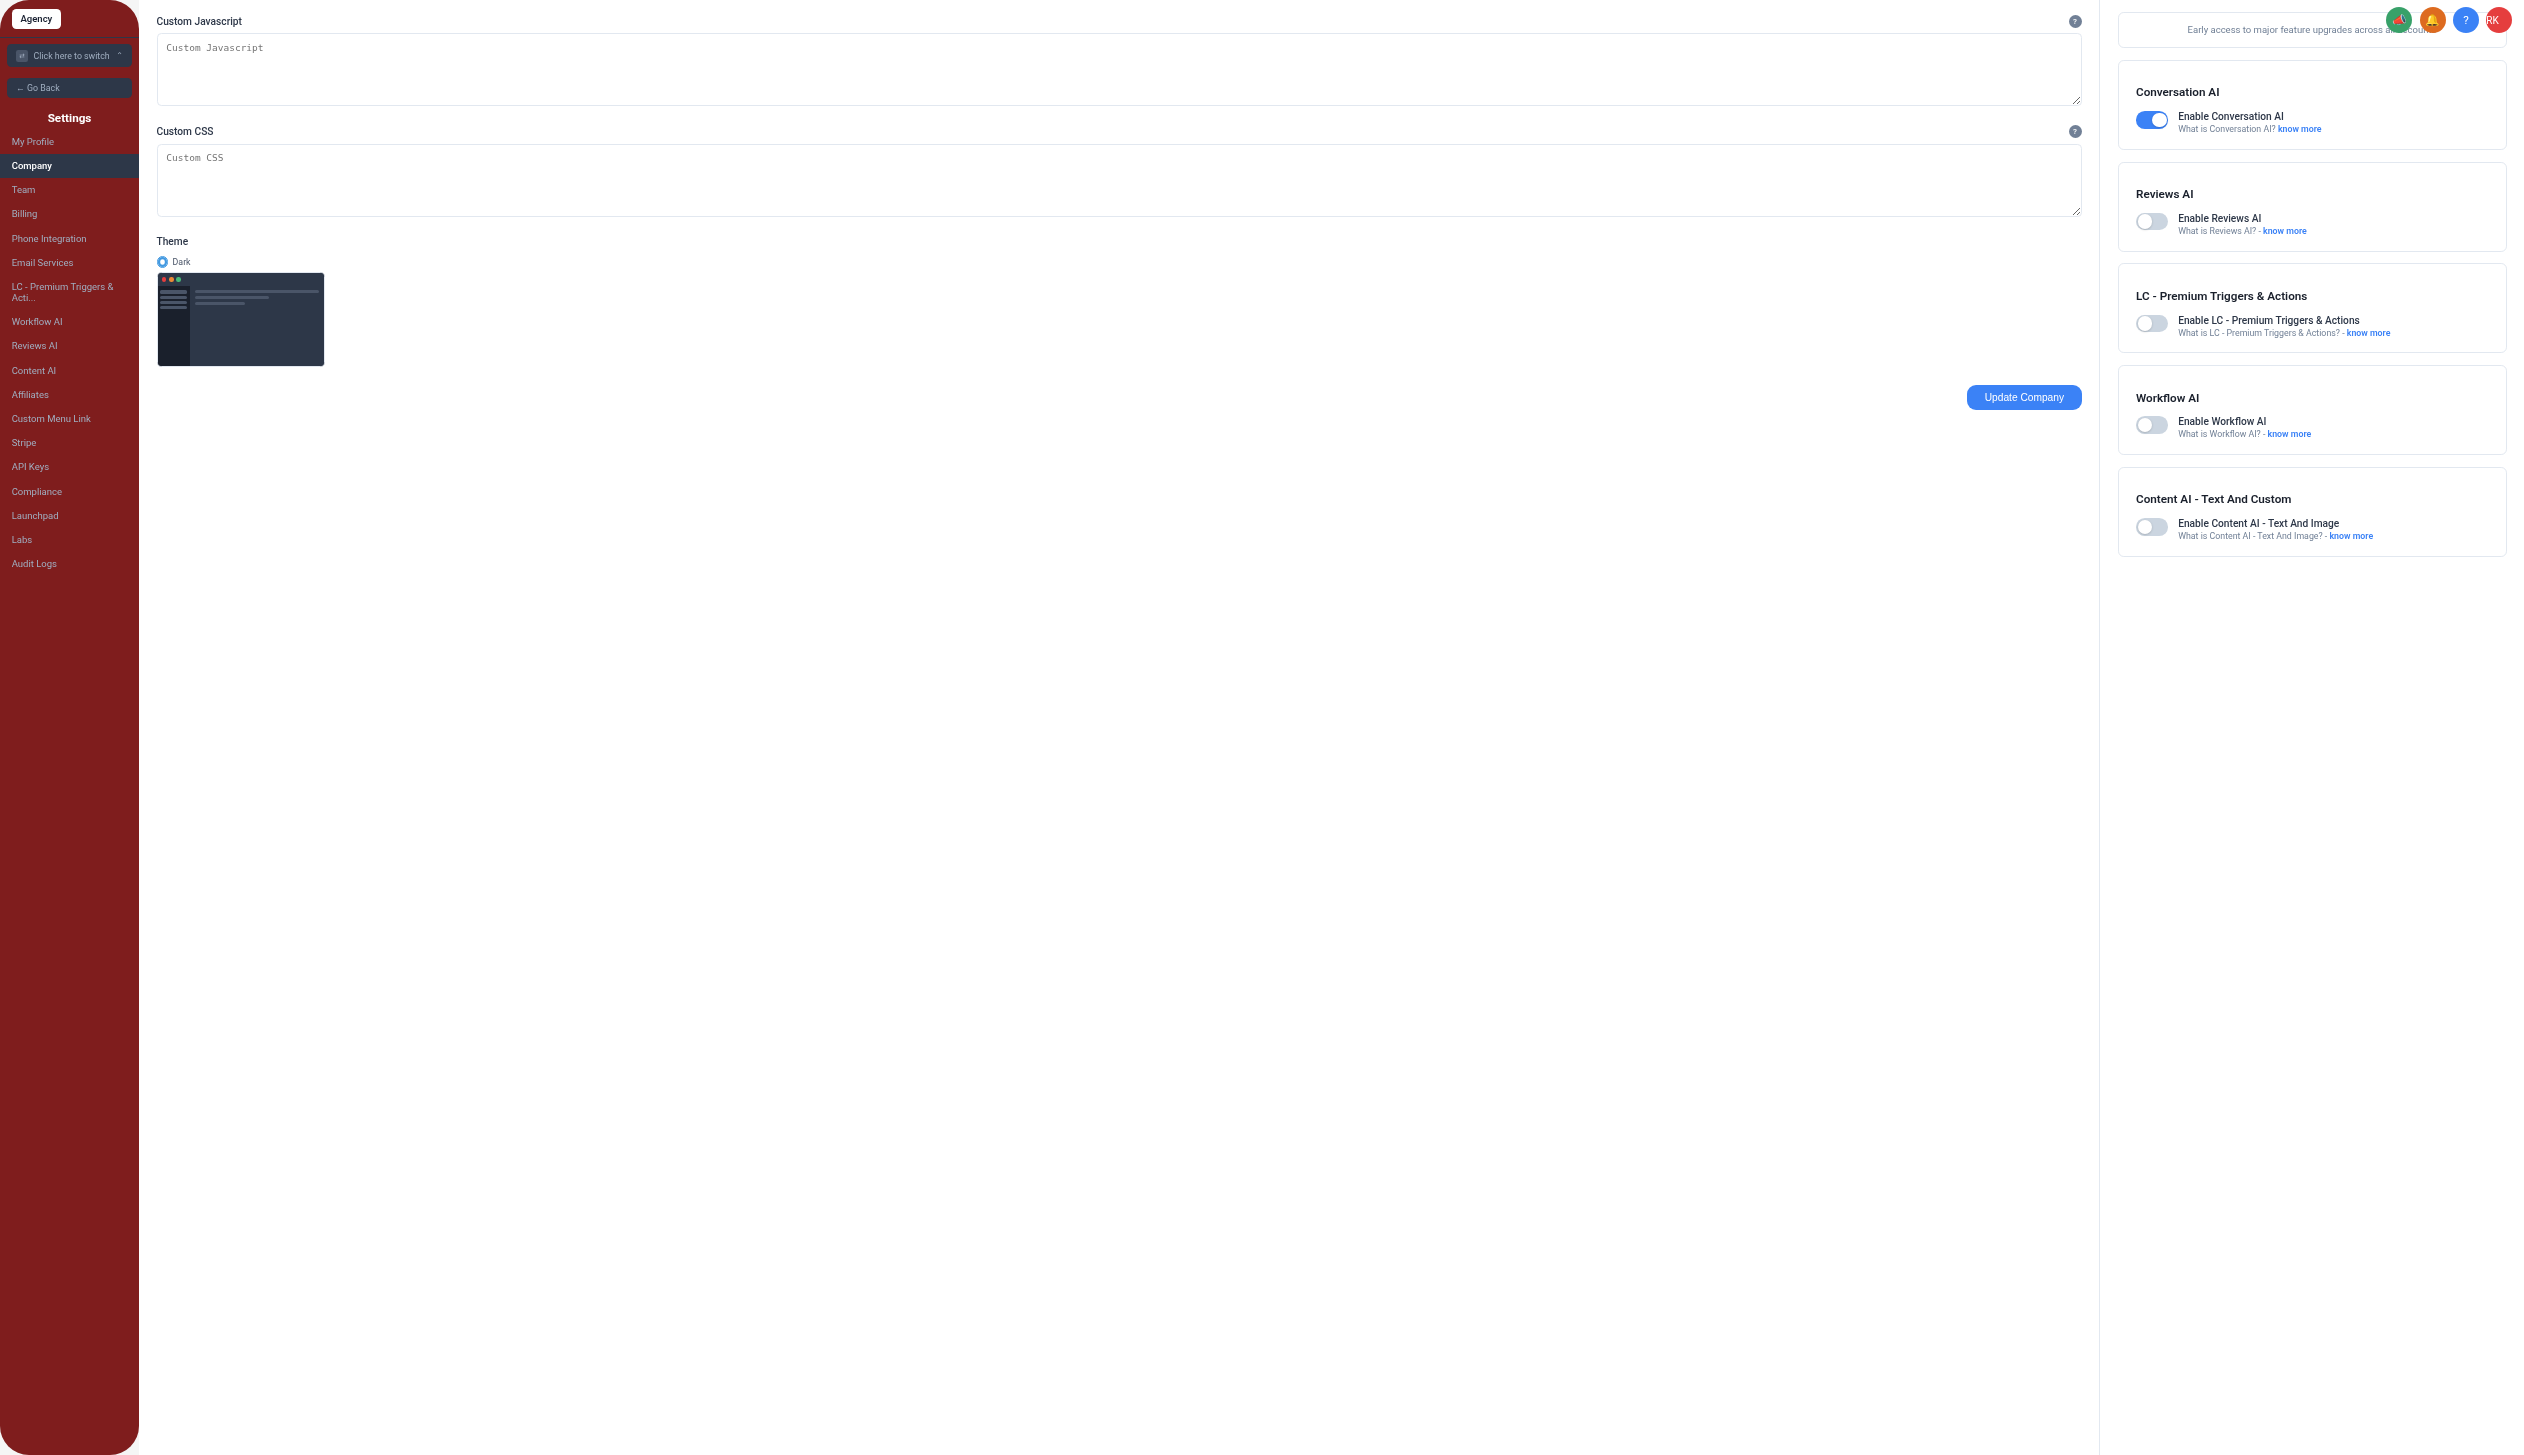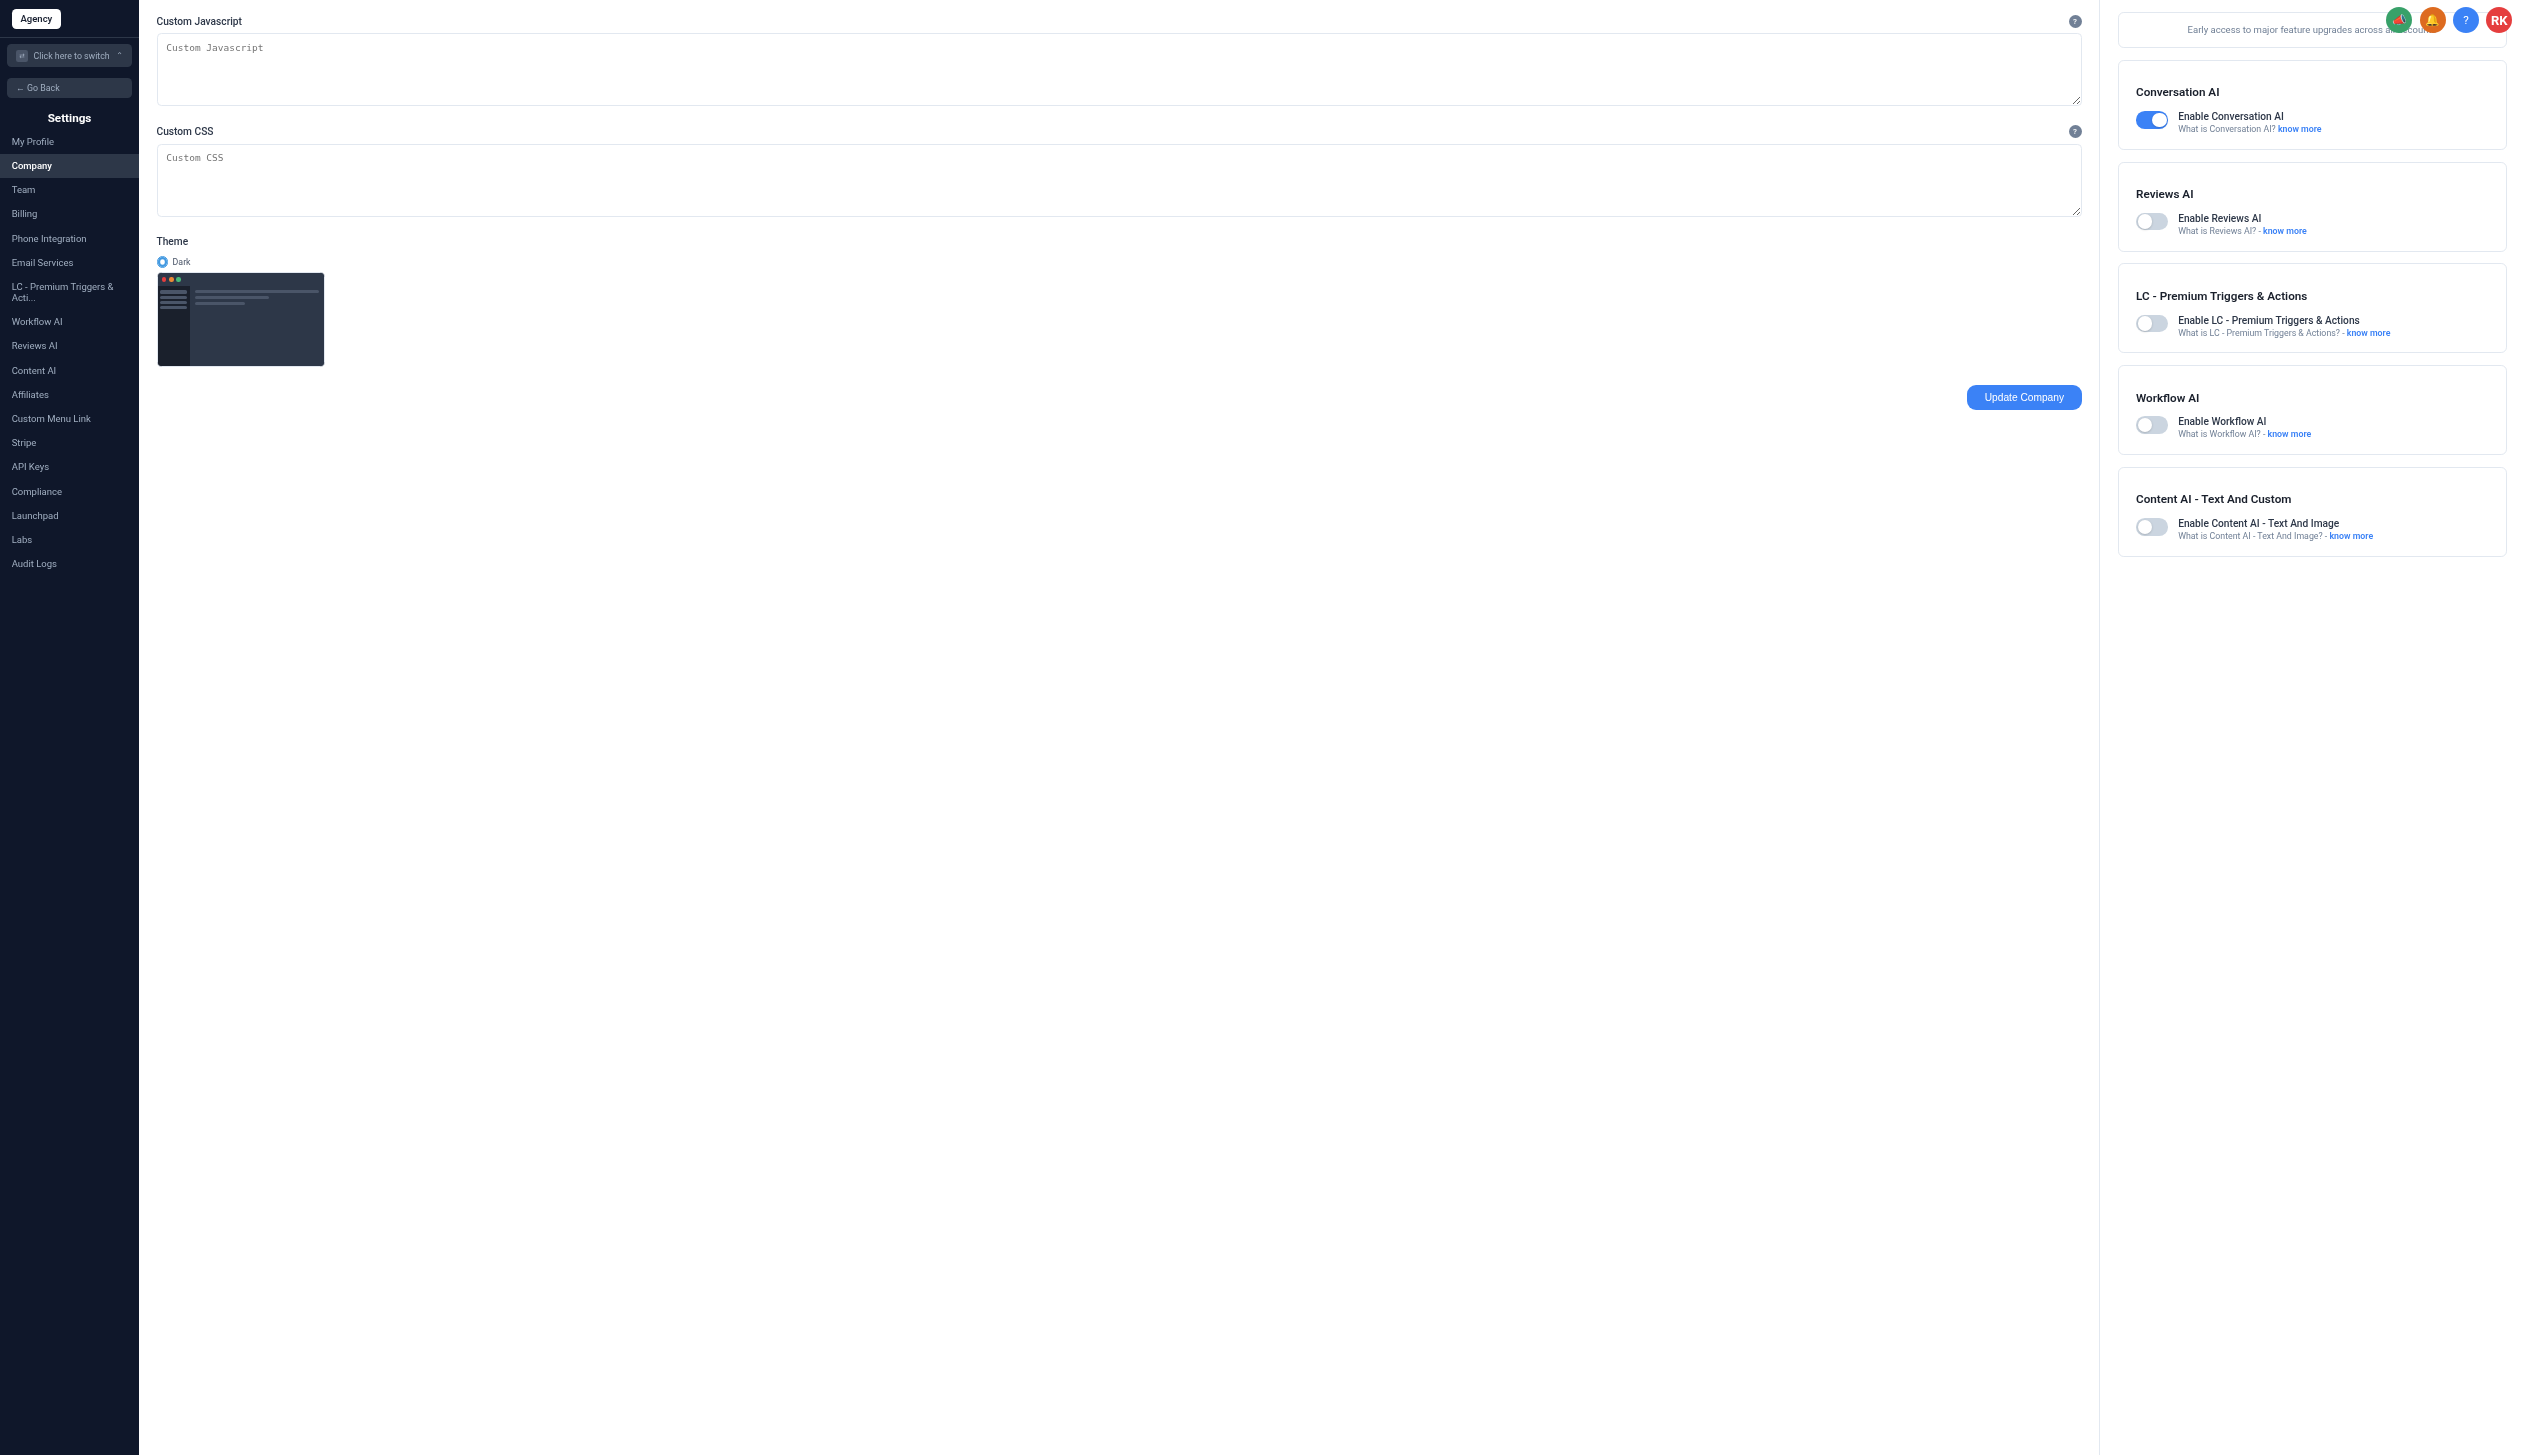--- a/index.html
+++ b/index.html
@@ -2,26 +2,27 @@
 <html style="font-size:11.7px"><head>
   <meta charset="utf-8">
   <style>
     * { box-sizing: border-box; margin: 0; padding: 0; }
     body { font-family: -apple-system, BlinkMacSystemFont, 'Segoe UI', Roboto, sans-serif; background: #f5f5f5; display: flex; height: 100vh; overflow: hidden; }
 
     
     .sidebar {
       width: 139px;
       min-width: 139px;
-      background: #0f172a;
+      background: #7f1d1d;
       color: #fff;
       display: flex;
       flex-direction: column;
       height: 100vh;
       overflow-y: auto;
+      border-radius: 29px;
     }
     .sidebar-logo {
       padding: 8.8px 11.7px;
       border-bottom: 0.7px solid #2d3748;
     }
     .logo-box {
       background: #fff;
       border-radius: 4.4px;
       padding: 4.4px 8.8px;
       display: inline-block;
@@ -362,25 +363,24 @@
     }
     .header-icon-btn.green { background: #38a169; color: #fff; }
     .header-icon-btn.orange { background: #dd6b20; color: #fff; }
     .header-icon-btn.blue { background: #3b82f6; color: #fff; }
     .avatar-btn {
       width: 26px;
       height: 26px;
       border-radius: 50%;
       background: #e53e3e;
       color: #fff;
-      font-size: 13px;
-      font-weight: 700;
-      display: flex;
-      align-items: center;
-      justify-content: center;
+      font-size: 10px;
+      font-weight: 400;
+      display: flex;
+      align-items: center;
       cursor: pointer;
     }
 
     .early-access-banner {
       background: #fff;
       border: 0.7px solid #e2e8f0;
       border-radius: 5.8px;
       padding: 11.7px 17.5px;
       margin-bottom: 11.7px;
       font-size: 9.5px;

